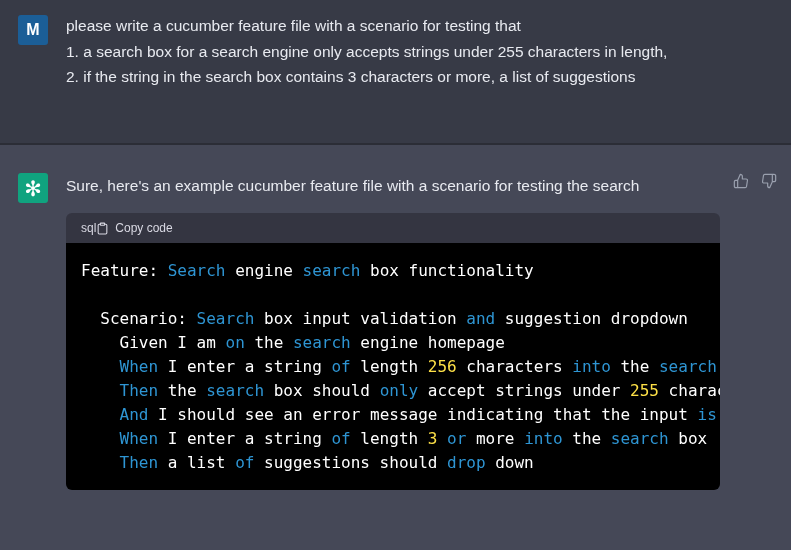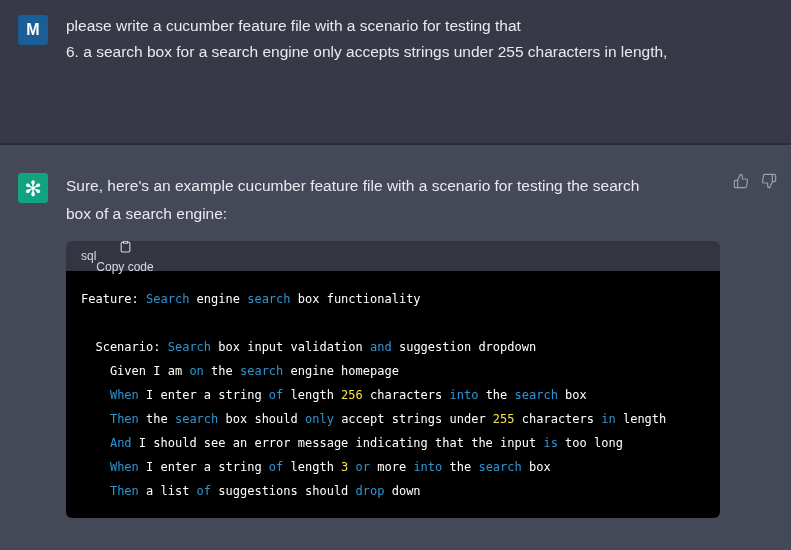--- a/index.html
+++ b/index.html
@@ -47,32 +47,32 @@
     background: #343541;
     height: 30px;
     display: flex; align-items: center; justify-content: flex-start;
     padding: 0 1px 0 15px;
   }
   .lang-label { font-size: 12px; color: #d9d9e3; }
   .copybtn {
     display: flex; align-items: center; gap: 6px;
     background: transparent; border: none; cursor: pointer;
     font-family: "Liberation Sans", "DejaVu Sans", sans-serif;
-    font-size: 12px; color: #d9d9e3; flex-direction: column;
+    font-size: 12px; color: #d9d9e3;
   }
   .copybtn svg { display: block; }
   .codebody {
     background: #000000;
     padding: 16px 15px 16px 15px;
     height: 247px;
     overflow: hidden;
   }
   .code-line {
     font-family: "DejaVu Sans Mono", "Liberation Mono", monospace;
-    font-size: 12px;
+    font-size: 16px;
     line-height: 24px;
     white-space: pre;
     color: #ffffff;
   }
   .tok-k { color: #2e95d3; }
   .tok-n { color: #fde047; }
 
   .feedback {
     position: absolute;
     top: 28px; right: 14px;
@@ -87,34 +87,34 @@
 <body>
 
 <div>
 
   <section class="row user">
     <div class="gutter">
       <div class="avatar user-avatar">M</div>
     </div>
     <div class="msgcol">
       <div class="msg-line">please write a cucumber feature file with a scenario for testing that</div>
-      <div class="msg-line">6. a search box for a search engine only accepts strings under 255 characters in length,</div>
+      <div class="msg-line">1. a search box for a search engine only accepts strings under 255 characters in length,</div>
+      <div class="msg-line">2. if the string in the search box contains 3 characters or more, a list of suggestions</div>
     </div>
   </section>
 
   <section class="row assistant">
     <div class="gutter">
       <div class="avatar ai-avatar">
         <span class="ai-logo">✻</span>
       </div>
     </div>
     <div class="msgcol">
       <div class="atext">
         <div class="msg-line">Sure, here's an example cucumber feature file with a scenario for testing the search</div>
-        <div class="msg-line">box of a search engine:</div>
       </div>
 
       <div class="codeblock">
         <div class="codehead">
           <span class="lang-label">sql</span>
           <button class="copybtn">
             <span style="line-height:0;">
               <svg width="13" height="15" viewBox="0 0 24 24" fill="none" stroke="#d9d9e3" stroke-width="2" stroke-linecap="round" stroke-linejoin="round">
                 <path d="M16 4h2a2 2 0 0 1 2 2v14a2 2 0 0 1-2 2H6a2 2 0 0 1-2-2V6a2 2 0 0 1 2-2h2"></path>
                 <rect x="8" y="2" width="8" height="4" rx="1" ry="1"></rect>

